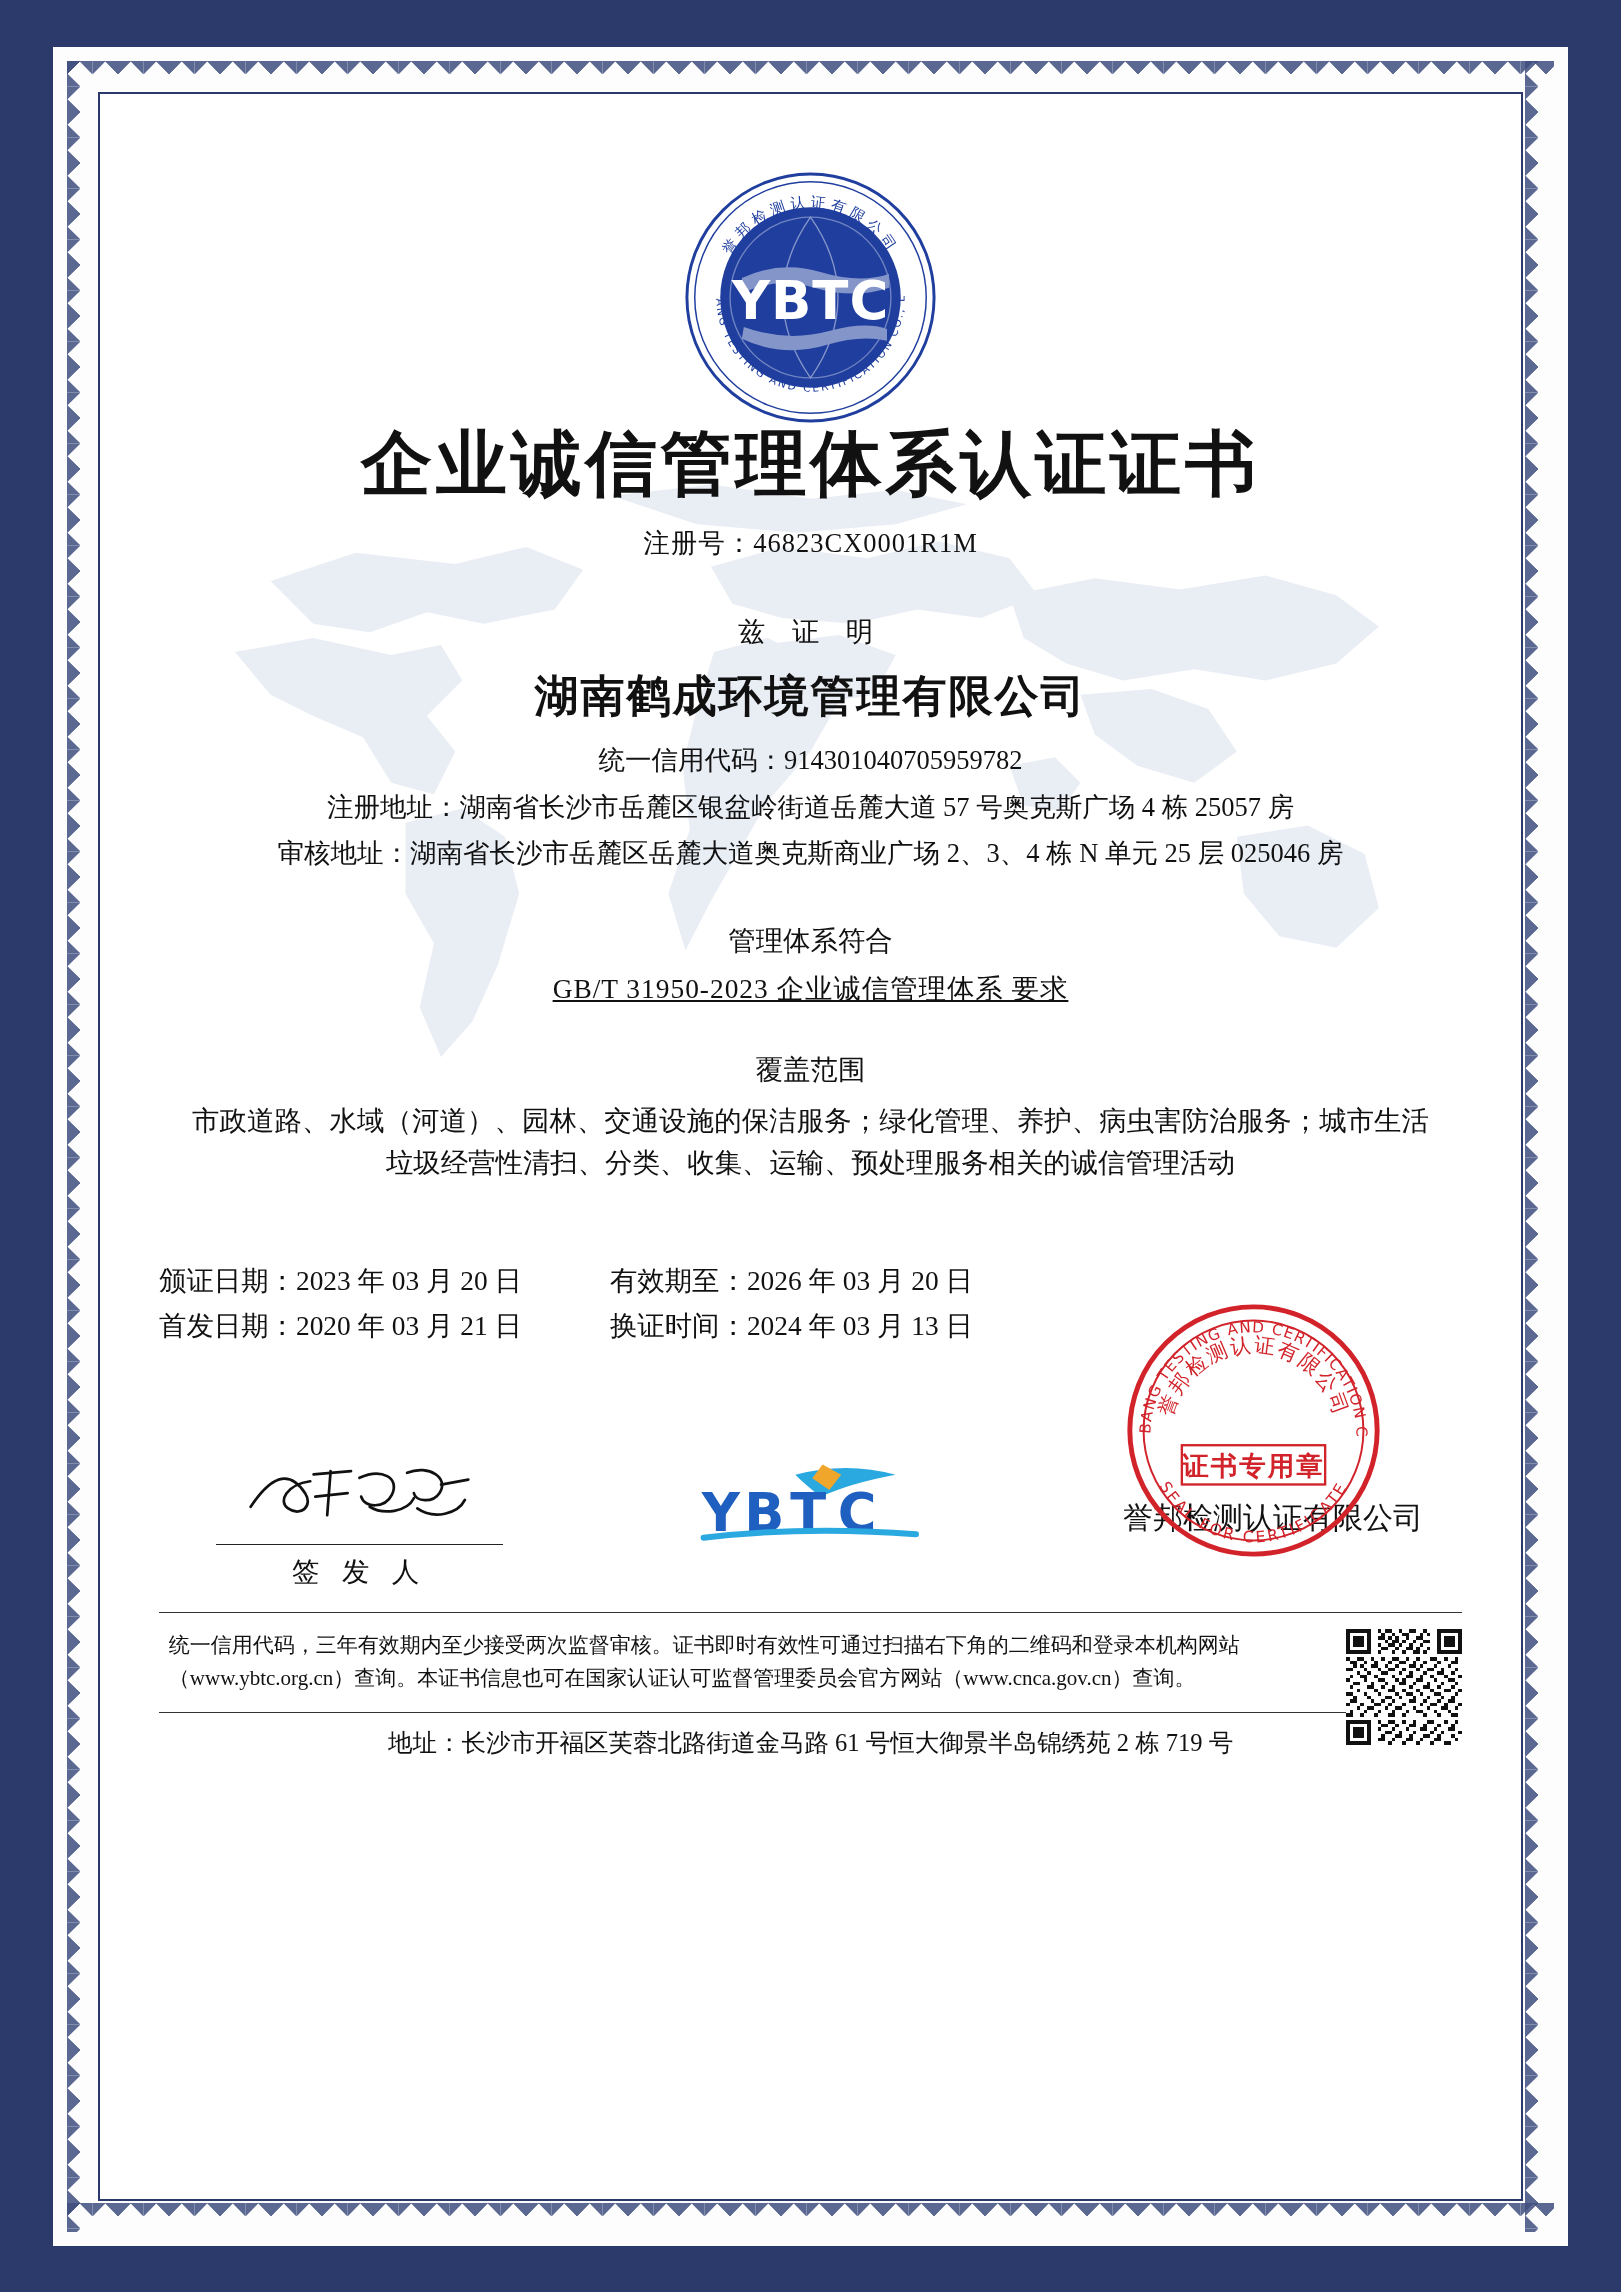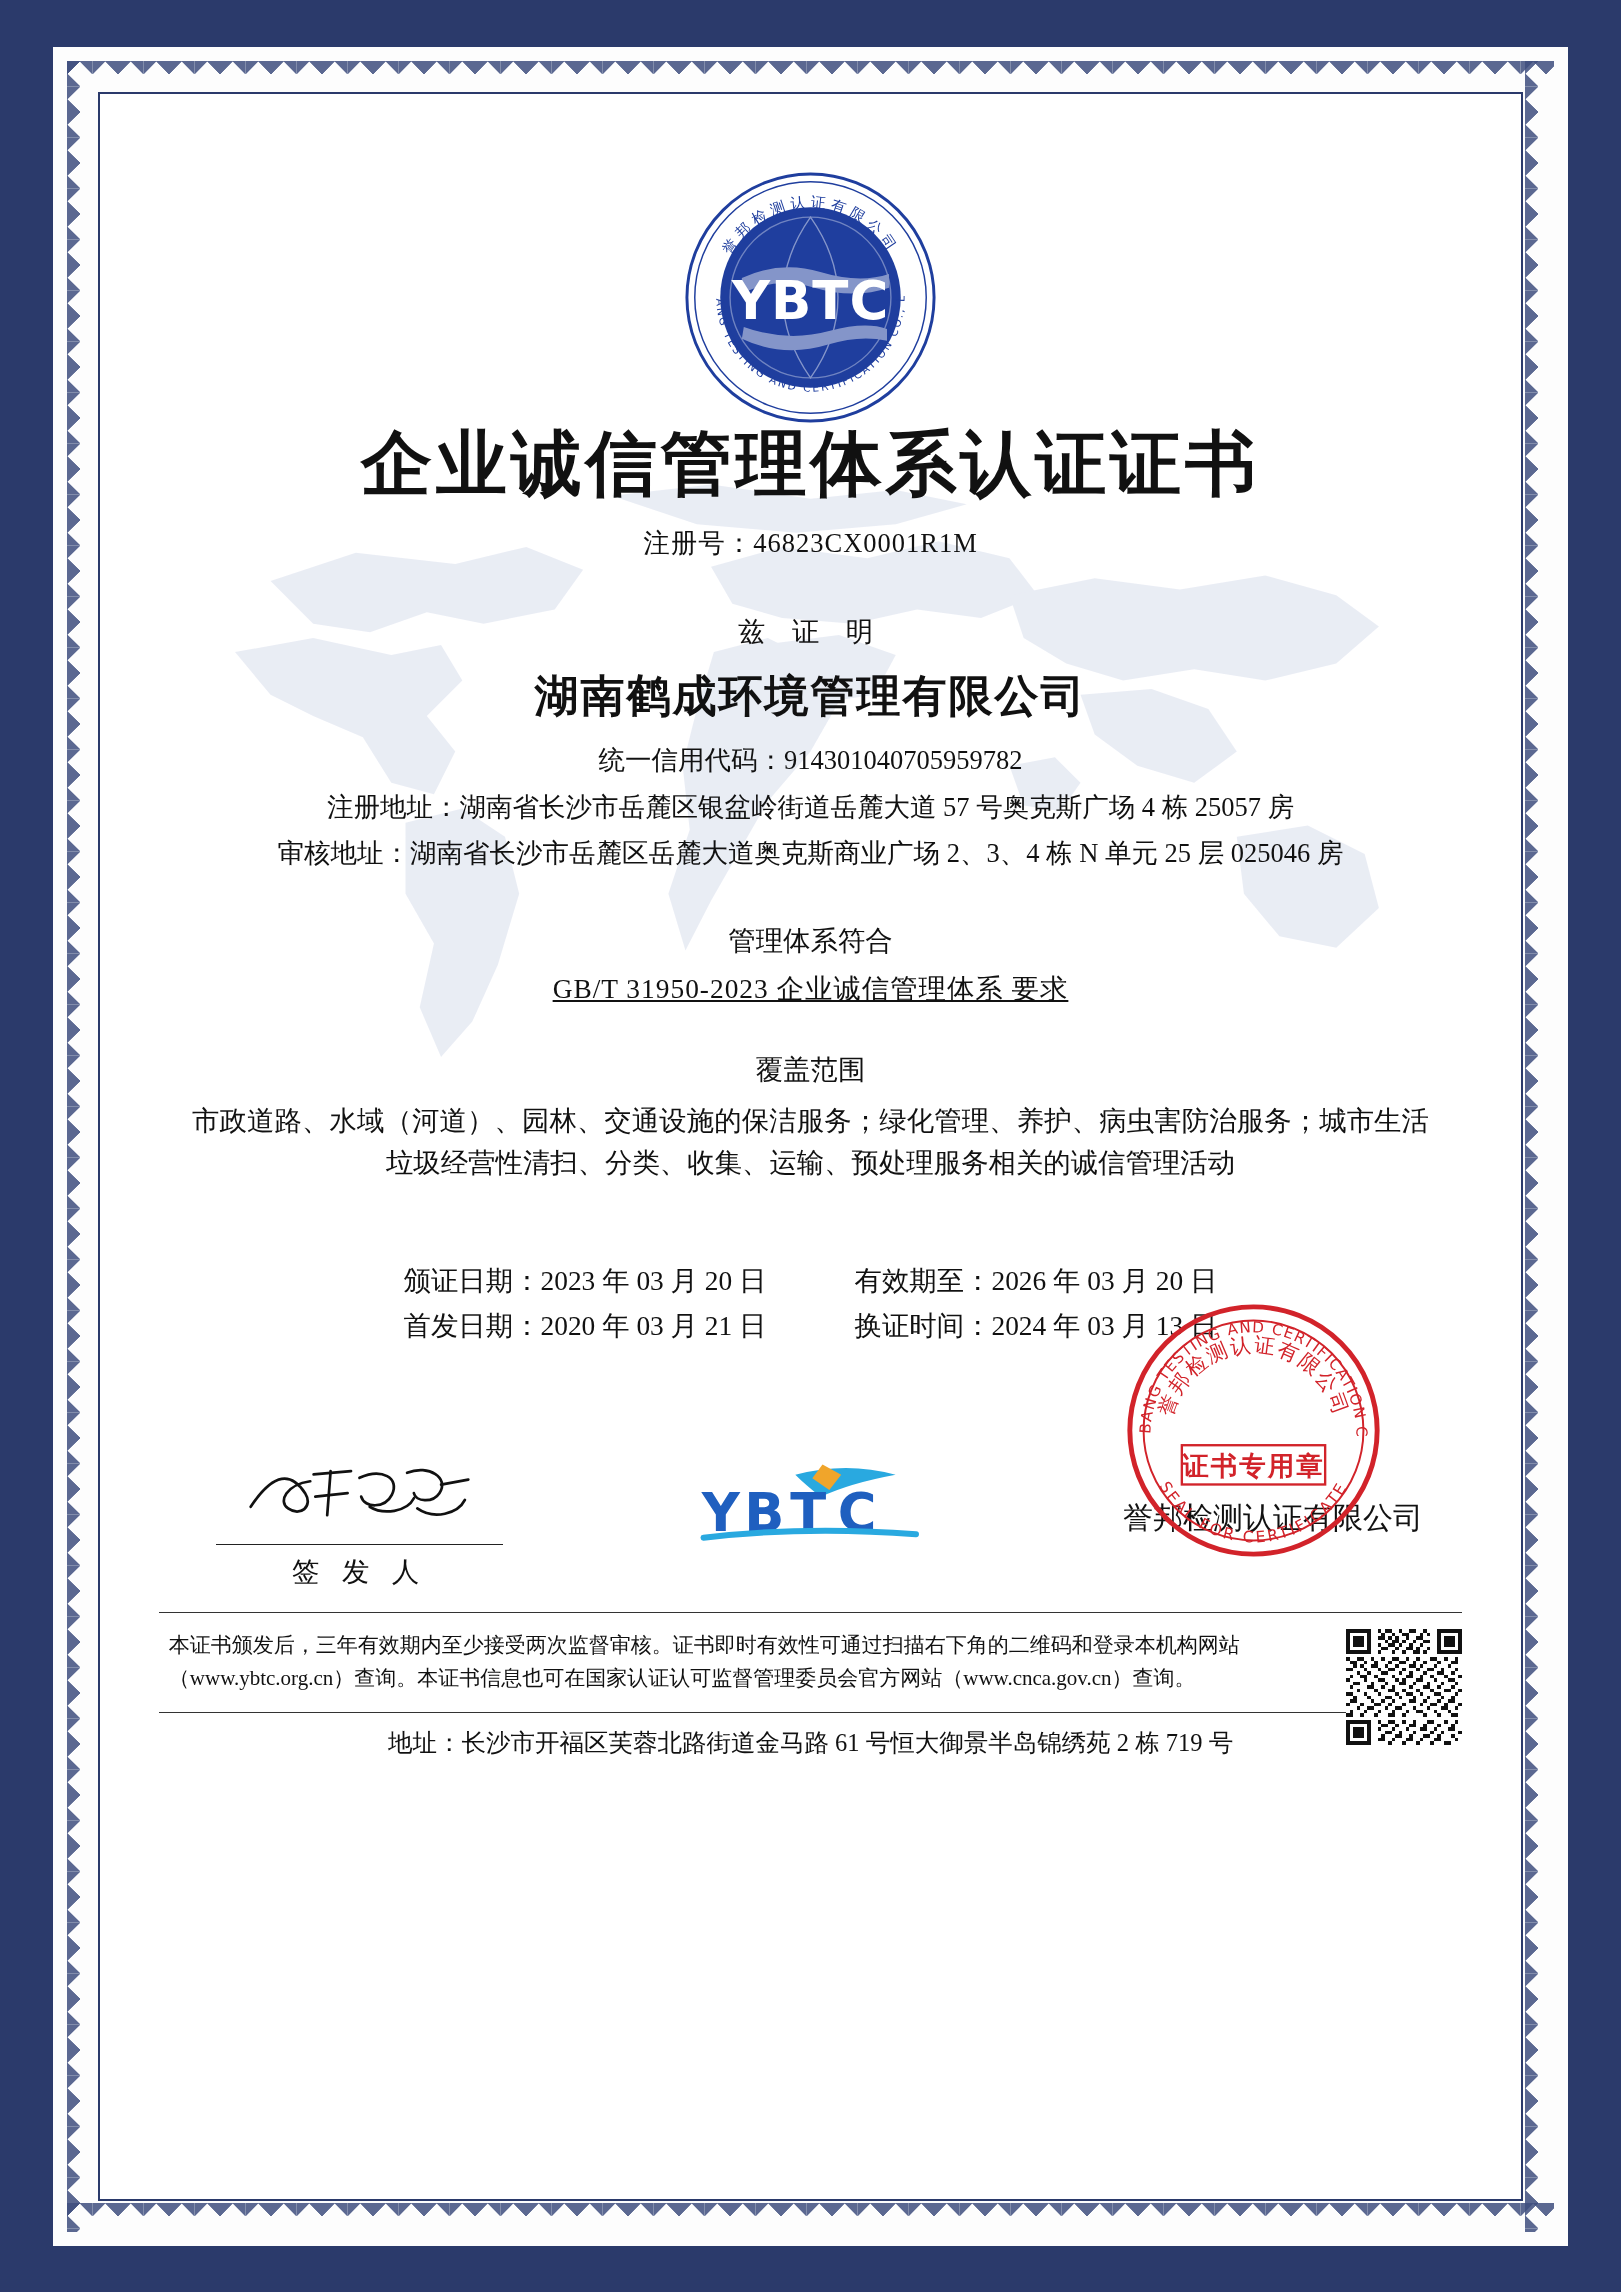--- a/index.html
+++ b/index.html
@@ -167,21 +167,20 @@
     line-height: 1.55;
     padding: 0 33px;
     text-align: justify;
     text-align-last: center;
   }
 
   
   .dates {
     margin-top: 74px;
     display: flex;
-    justify-content: center;
     gap: 88px;
     font-size: 27.4px;
     line-height: 1.65;
   }
   .dates .col { text-align: left; }
 
   
   .sig-row {
     margin-top: 55px;
     display: flex;
@@ -436,21 +435,21 @@
               <text font-family="DejaVu Sans, sans-serif" font-size="16" fill="#d2232a" letter-spacing="2.6">
                 <textPath href="#sealBot" startOffset="50%" text-anchor="middle">SEAL FOR CERTIFICATE</textPath>
               </text>
               <rect x="62" y="150" width="146" height="40" fill="none" stroke="#d2232a" stroke-width="2.4"></rect>
               <text x="135" y="180" text-anchor="middle" font-family="DejaVu Sans, sans-serif" font-size="27" font-weight="bold" fill="#d2232a" letter-spacing="2">证书专用章</text>
             </svg>
           </div>
         </div>
 
         <div class="footer">
-          <div class="footer-note">本证书颁发后，三年有效期内至少接受两次监督审核。证书即时有效性可通过扫描右下角的二维码和登录本机构网站（www.ybtc.org.cn）查询。本证书信息也可在国家认证认可监督管理委员会官方网站（www.cnca.gov.cn）查询。</div>
+          <div class="footer-note">统一信用代码，三年有效期内至少接受两次监督审核。证书即时有效性可通过扫描右下角的二维码和登录本机构网站（www.ybtc.org.cn）查询。本证书信息也可在国家认证认可监督管理委员会官方网站（www.cnca.gov.cn）查询。</div>
           <div class="qr">
             <svg viewBox="0 0 33 33" xmlns="http://www.w3.org/2000/svg" shape-rendering="crispEdges">
               <rect width="33" height="33" fill="#fff"></rect>
               <g fill="#111">
                 <path d="M0 0h7v7h-7z"></path>
                   <path d="M1 1h5v5h-5z" fill="#fff"></path>
                   <path d="M2 2h3v3h-3z"></path>
                 <path d="M26 0h7v7h-7z"></path>
                   <path d="M27 1h5v5h-5z" fill="#fff"></path>
                   <path d="M28 2h3v3h-3z"></path>

